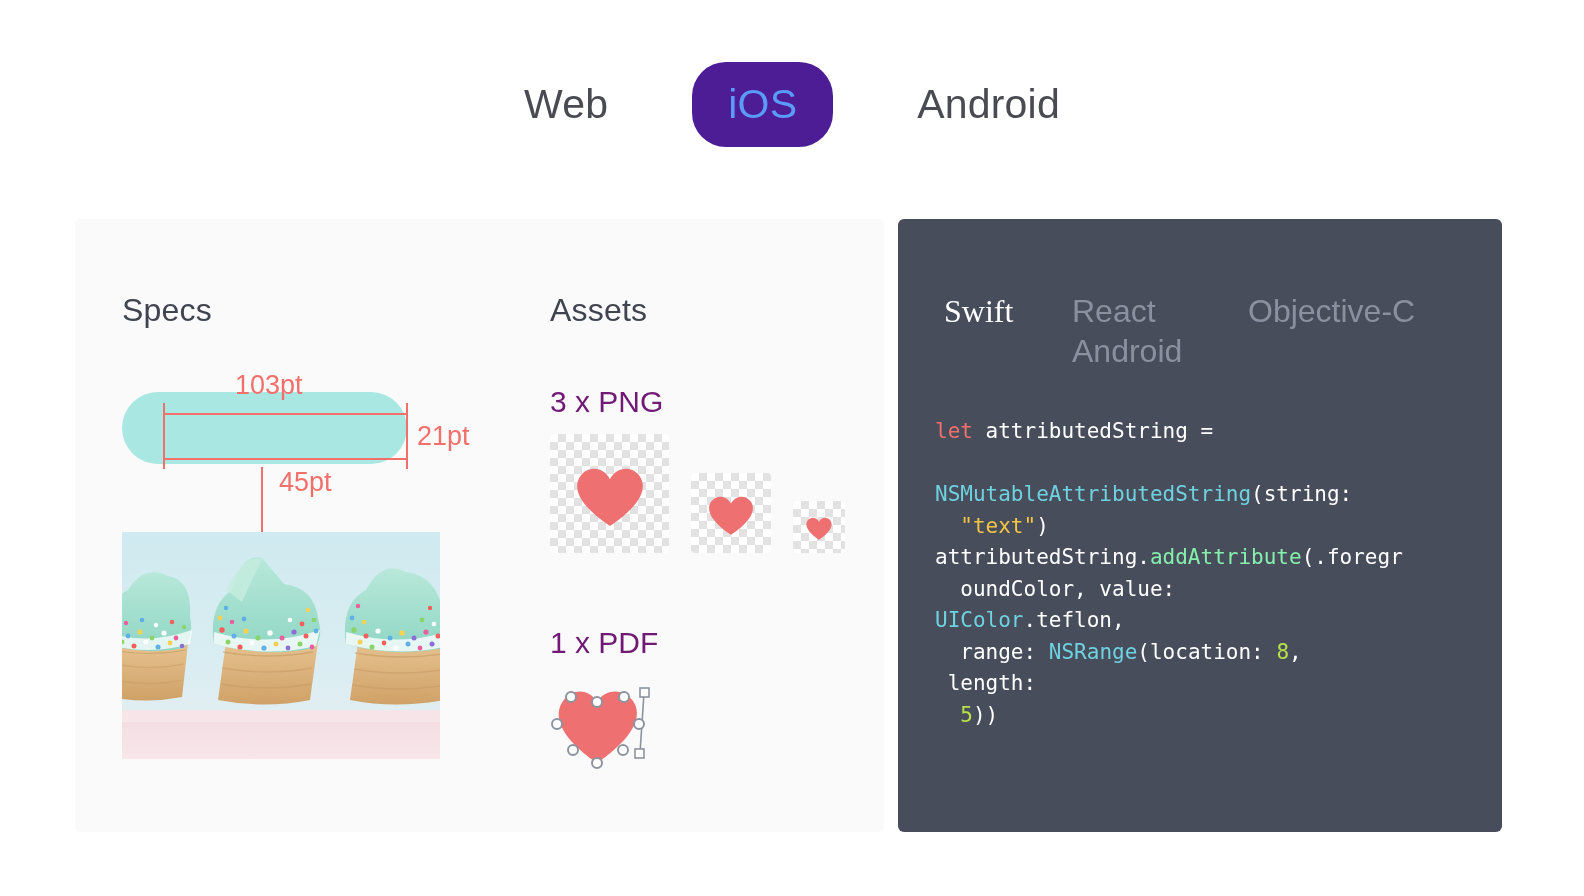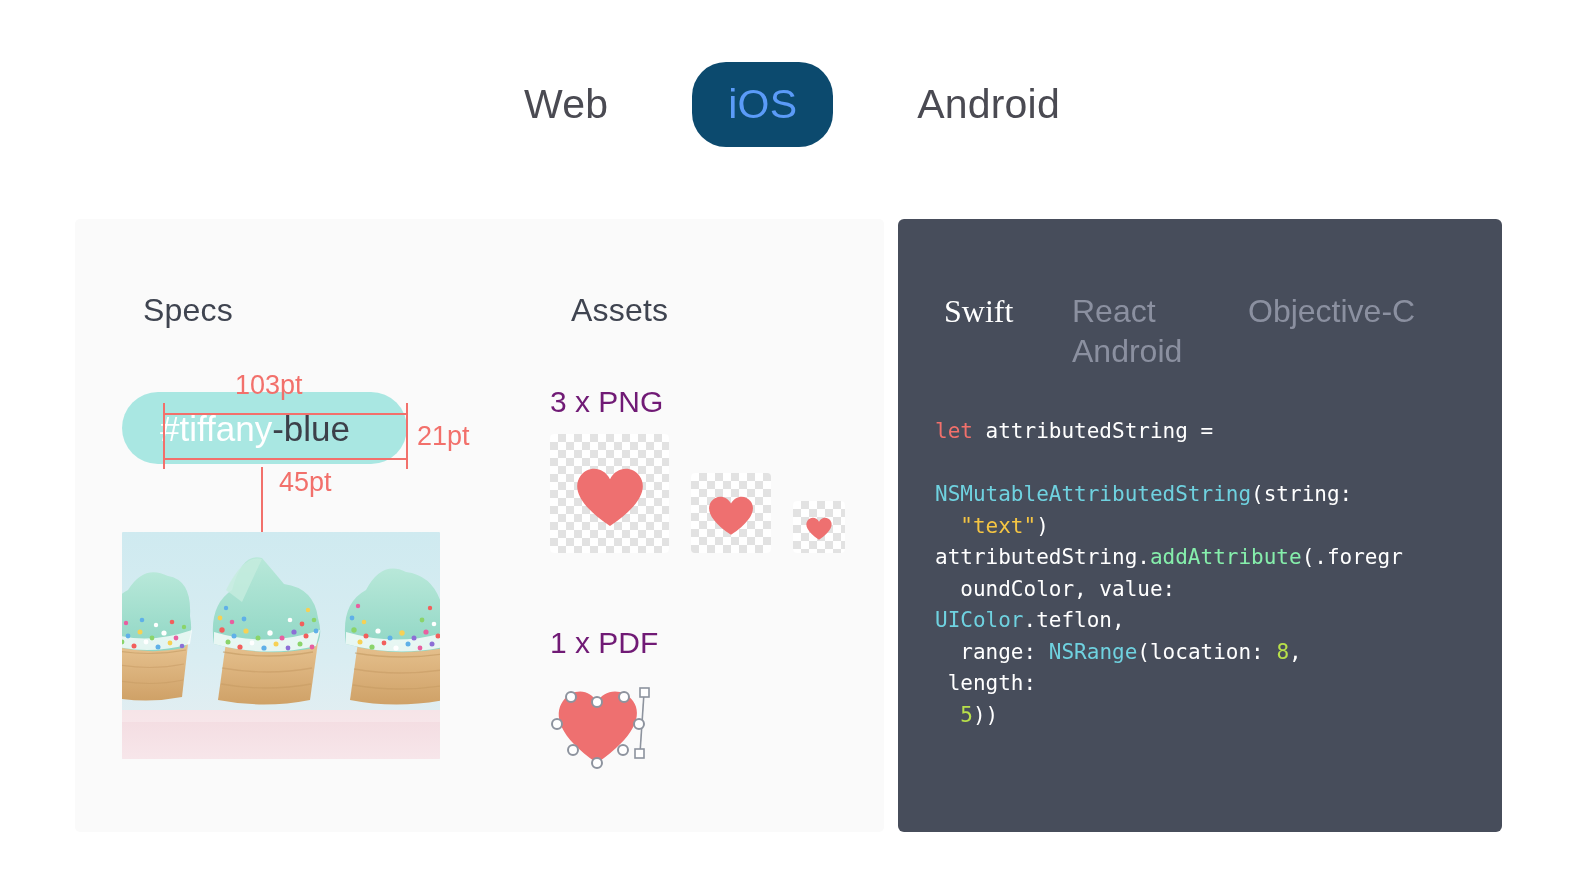--- a/index.html
+++ b/index.html
@@ -20,35 +20,34 @@
   }
   .ptab {
     font-size: 41px; line-height: 1;
     color: #4a4a52;
     padding: 22px 36px;
     border-radius: 34px;
     letter-spacing: 0.2px;
     cursor: pointer;
     white-space: nowrap;
   }
-  .ptab.active { background: #0c4a6e; color: #5b9bf8; }
+  .ptab.active { background: #4c1d95; color: #5b9bf8; }
   .ptab-spacer { width: 48px; }
 
   
   .specs-panel {
     position: absolute; left: 75px; top: 219px;
     width: 809px; height: 613px;
     background: #fafafa;
     border-radius: 5px;
   }
   .col-title {
     position: absolute;
     font-size: 32px; color: #3f4450; line-height: 1;
     letter-spacing: 0.2px;
-    margin-left: 21px;
   }
   .specs-title { left: 47px; top: 75px; }
   .assets-title { left: 475px; top: 75px; }
 
   
   .spec-area { position: absolute; left: 47px; top: 160px; width: 380px; height: 110px; }
   .pill {
     position: absolute; left: 0px; top: 13px;
     width: 285px; height: 72px;
     background: #a9e7e2;
@@ -163,21 +162,20 @@
   </div>
 
   <div class="specs-panel">
 
     <div class="col-title specs-title">Specs</div>
     <div class="col-title assets-title">Assets</div>
 
     <div class="spec-area">
 
       <div class="pill"></div>
-      <div class="pill-text"><span class="t-hash">#tiffany</span><span class="t-rest">-blue</span></div>
 
       <div class="m-line m-h" style="left:41px; top:34px; width:244px;"></div>
       <div class="m-line m-h" style="left:41px; top:79px; width:244px;"></div>
 
       <div class="m-line m-v" style="left:41px; top:24px; height:66px;"></div>
       <div class="m-line m-v" style="left:284px; top:24px; height:66px;"></div>
 
       <div class="m-label" style="left:113px; top:-7px;">103pt</div>
       <div class="m-label" style="left:295px; top:44px;">21pt</div>
     </div>

